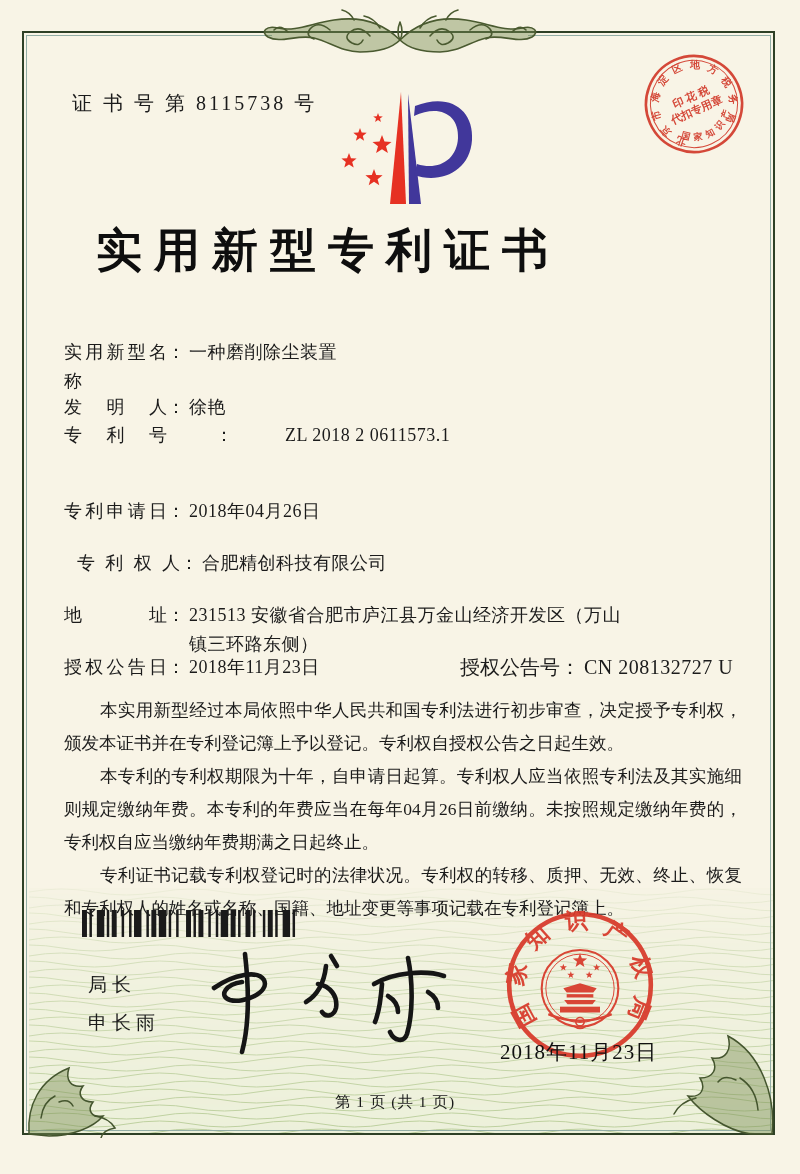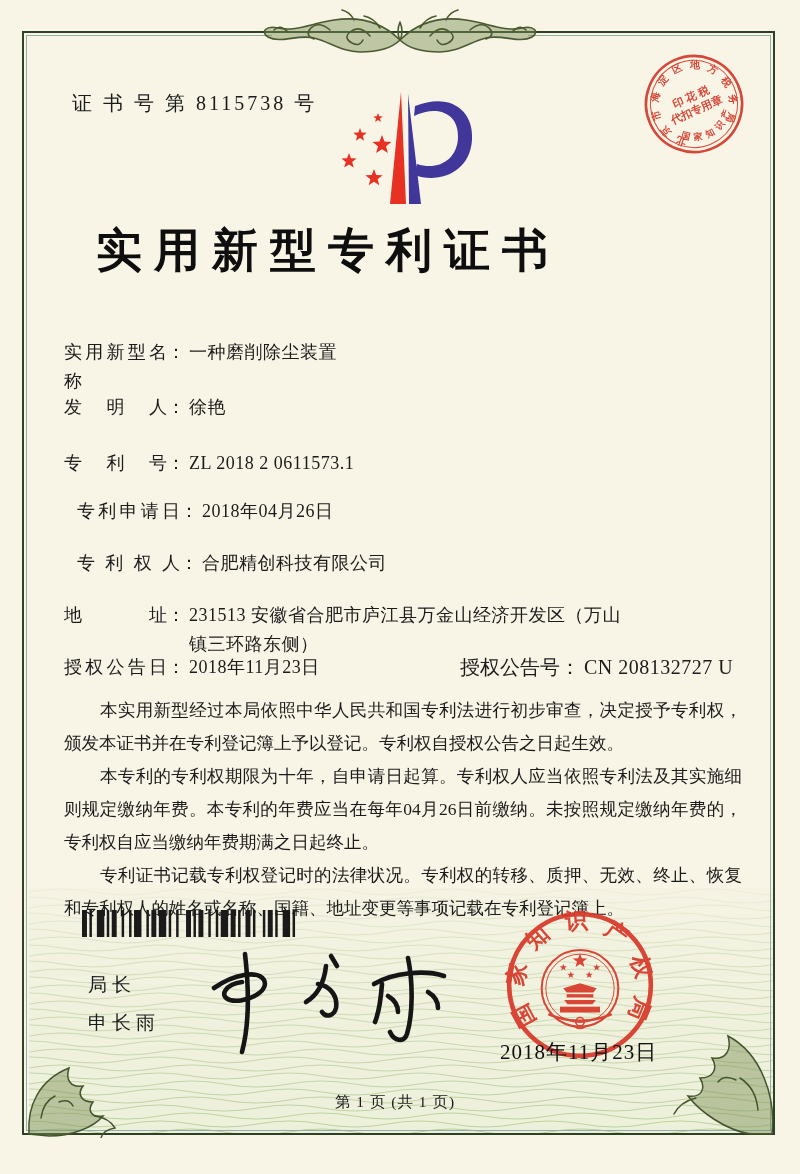--- a/index.html
+++ b/index.html
@@ -161,26 +161,26 @@
   <div class="row" style="top:338px;">
     <span class="lbl">实用新型名称</span>
       <span class="colon">：</span>
     <span class="val">一种磨削除尘装置</span>
   </div>
   <div class="row" style="top:393px;">
     <span class="lbl">发明人</span>
       <span class="colon">：</span>
     <span class="val">徐艳</span>
   </div>
-  <div class="row" style="top:449px;">
+  <div class="row" style="top:421px;gap:48px;">
     <span class="lbl">专利号</span>
       <span class="colon">：</span>
     <span class="val">ZL 2018 2 0611573.1</span>
   </div>
-  <div class="row" style="top:497px;margin-left:13px;">
+  <div class="row" style="top:497px;">
     <span class="lbl">专利申请日</span>
       <span class="colon">：</span>
     <span class="val">2018年04月26日</span>
   </div>
   <div class="row" style="top:549px;margin-left:13px;">
     <span class="lbl">专利权人</span>
       <span class="colon">：</span>
     <span class="val">合肥精创科技有限公司</span>
   </div>
   <div class="row" style="top:601px;">

